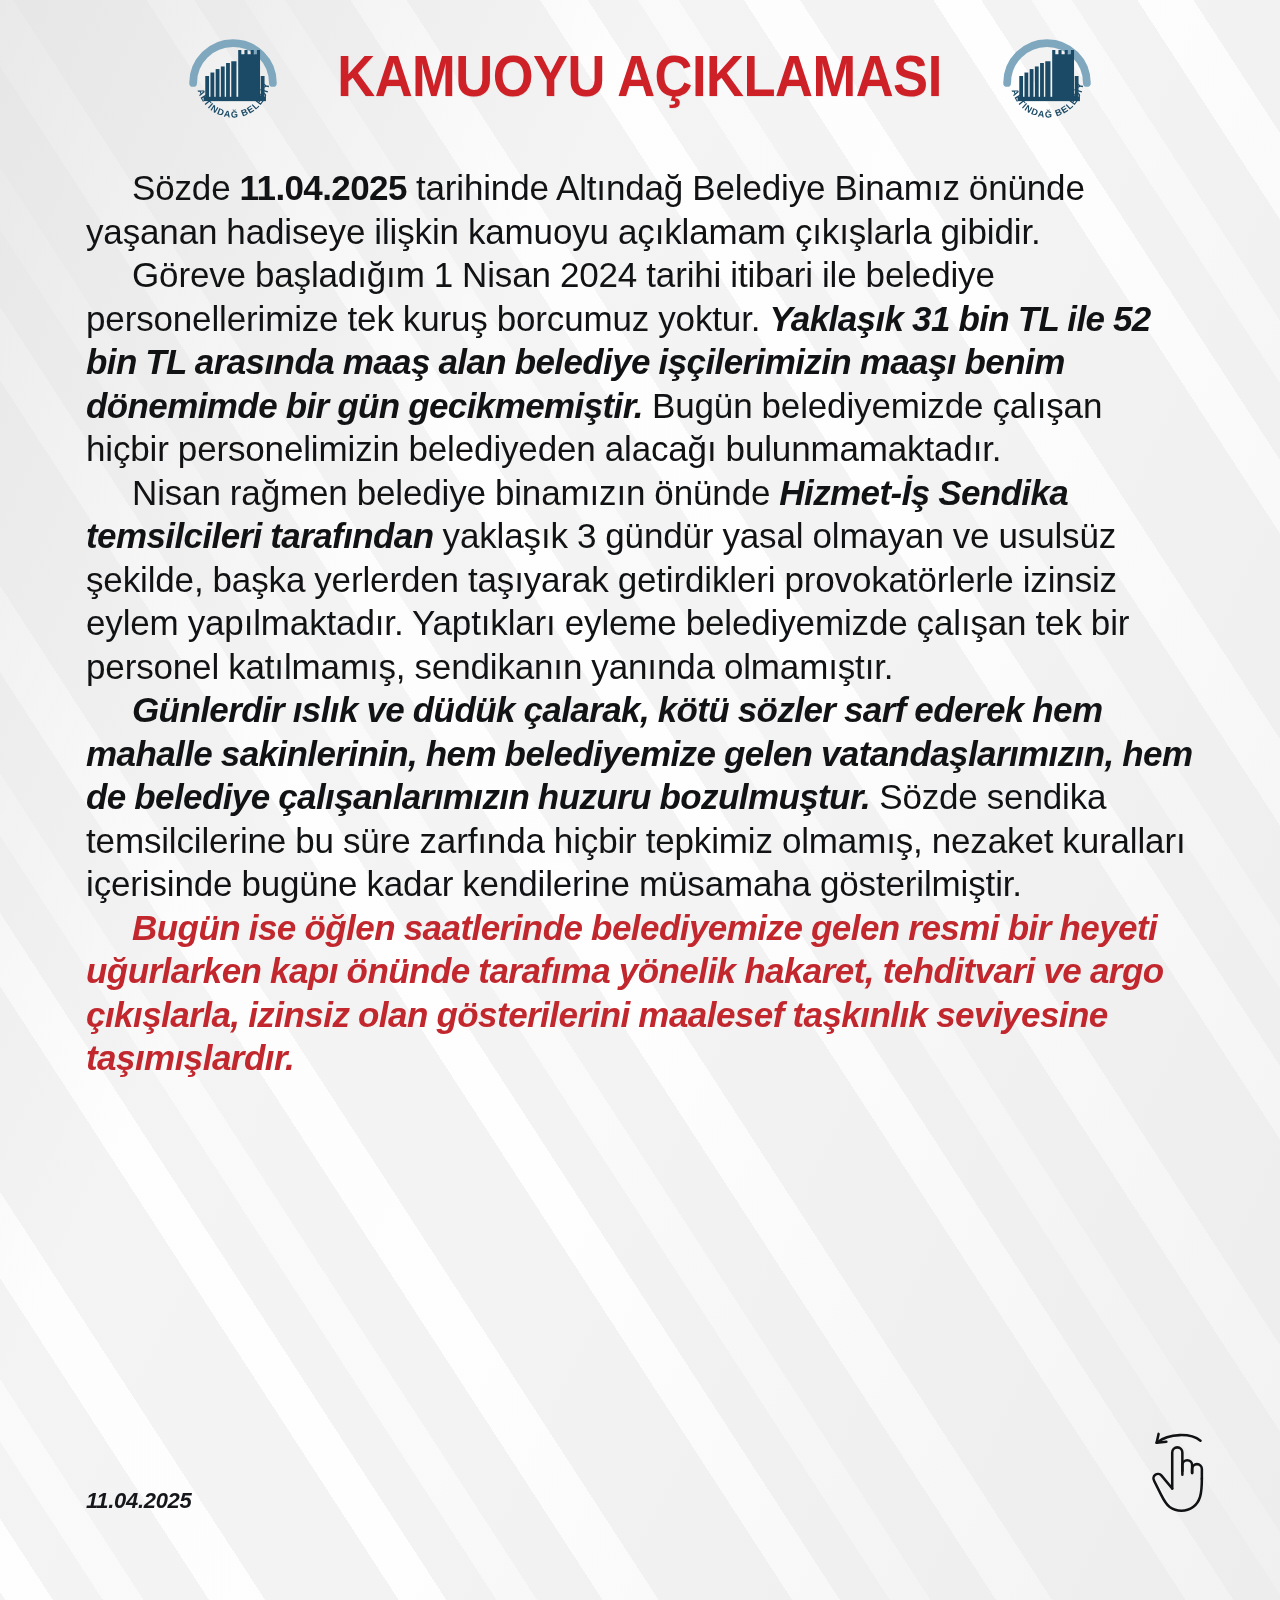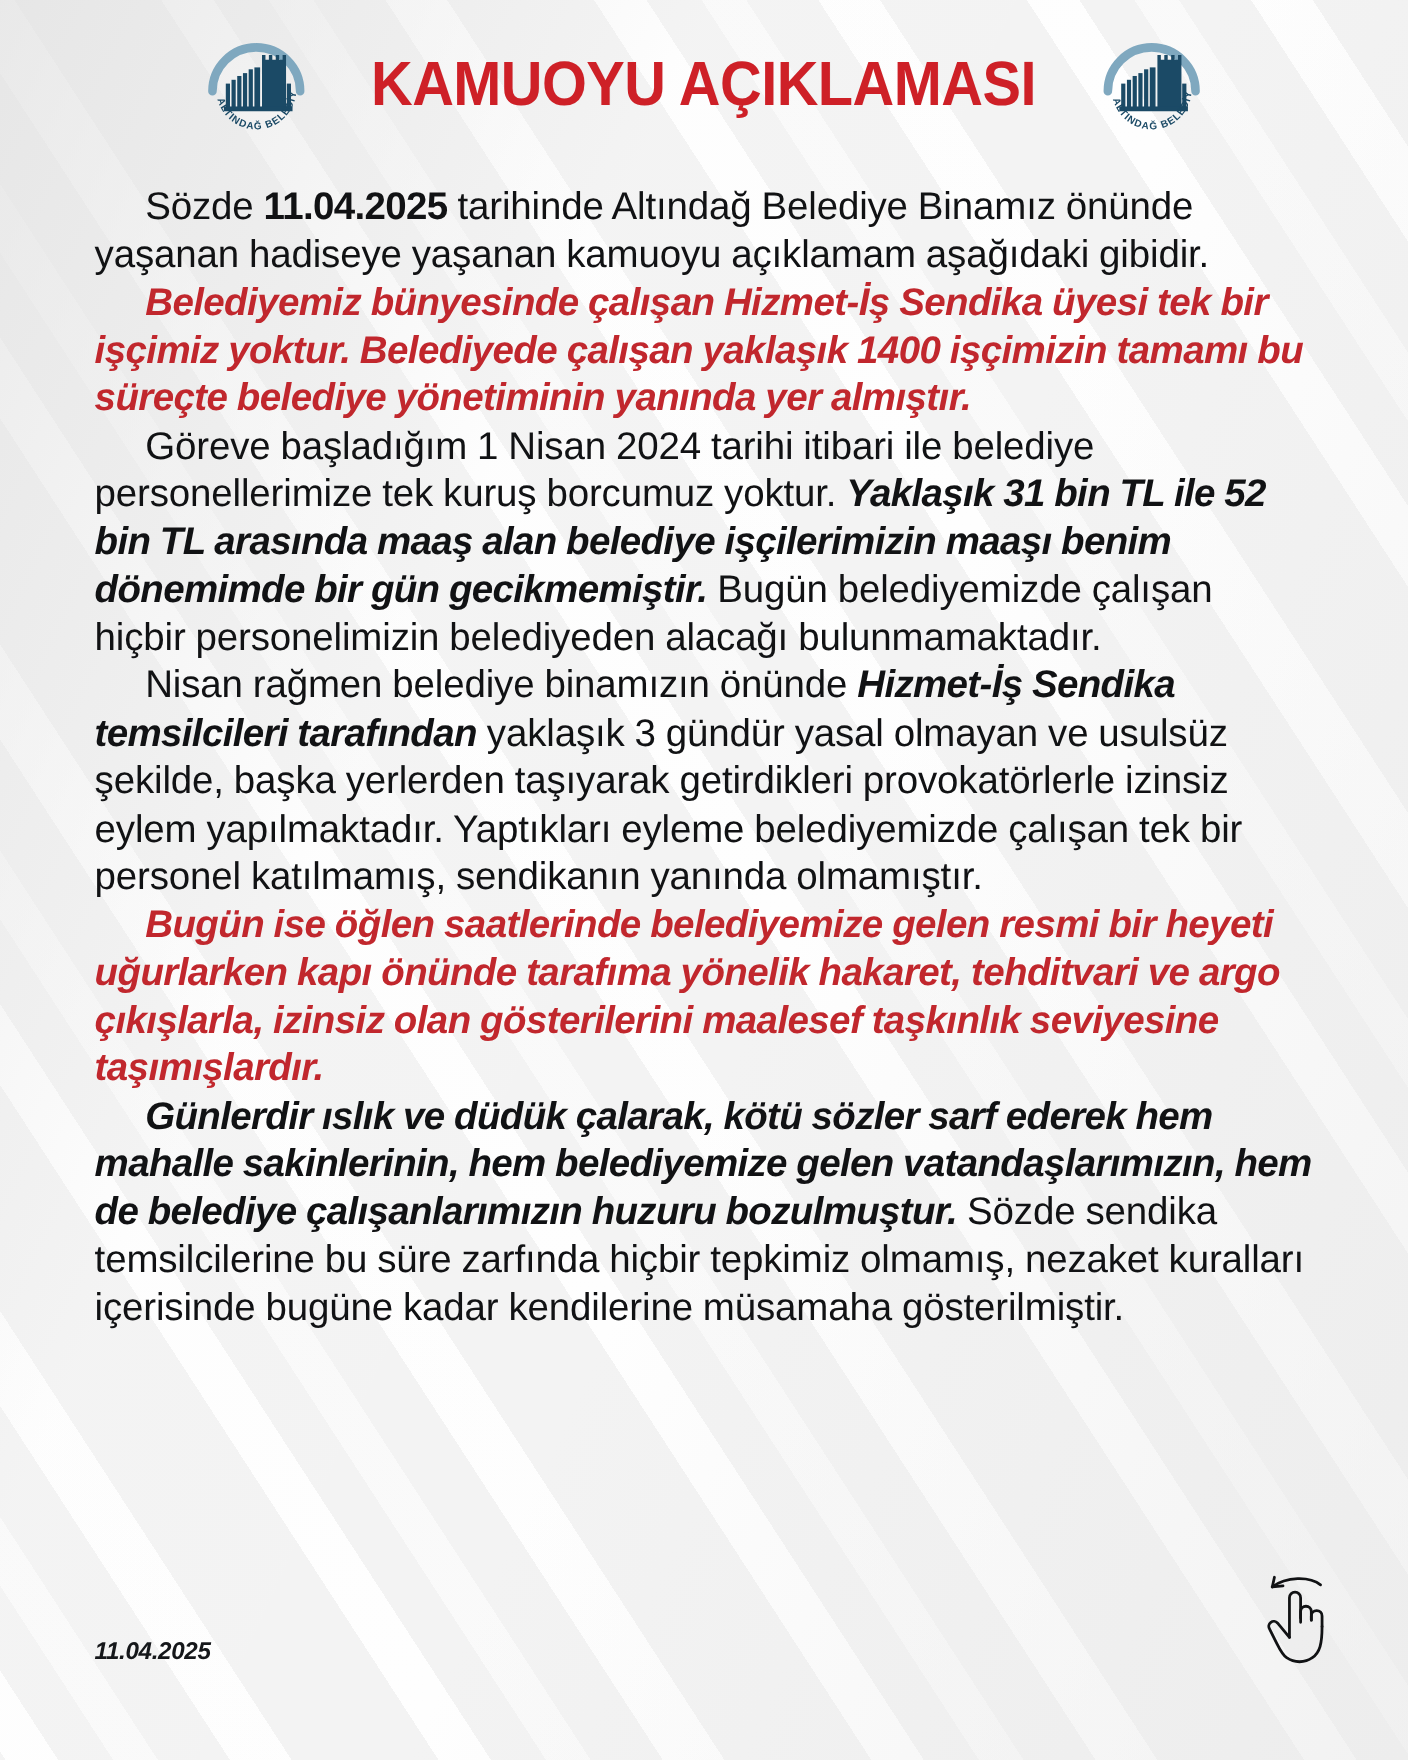--- a/index.html
+++ b/index.html
@@ -185,26 +185,25 @@
         </g>
         <path id="arcTxt2" d="M18 66 A42 42 0 0 0 102 66" fill="none"></path>
         <text font-family="'Liberation Sans Narrow','Liberation Sans',sans-serif" font-size="10.5" font-weight="700" fill="#1B4A66" letter-spacing="1.1">
           <textPath href="#arcTxt2" startOffset="8%">ALTINDAĞ BELEDİYESİ</textPath>
         </text>
       </svg>
     </span>
   </div>
 
   <div class="statement" id="statement-body">
-      <p class="para"><span>Sözde </span><span style="font-weight: 700; letter-spacing: -0.6px;">11.04.2025</span><span> tarihinde Altındağ Belediye Binamız önünde yaşanan hadiseye yaşanan kamuoyu açıklamam aşağıdaki gibidir.</span></p>
-      <p class="para para-red"><span>Belediyemiz bünyesinde çalışan Hizmet-İş Sendika üyesi tek bir işçimiz yoktur. Belediyede çalışan yaklaşık 1400 işçimizin tamamı bu süreçte belediye yönetiminin yanında yer almıştır.</span></p>
+      <p class="para"><span>Sözde </span><span style="font-weight: 700; letter-spacing: -0.6px;">11.04.2025</span><span> tarihinde Altındağ Belediye Binamız önünde yaşanan hadiseye ilişkin kamuoyu açıklamam çıkışlarla gibidir.</span></p>
       <p class="para"><span>Göreve başladığım 1 Nisan 2024 tarihi itibari ile belediye personellerimize tek kuruş borcumuz yoktur. </span><span class="bi">Yaklaşık 31 bin TL ile 52 bin TL arasında maaş alan belediye işçilerimizin maaşı benim dönemimde bir gün gecikmemiştir.</span><span> Bugün belediyemizde çalışan hiçbir personelimizin belediyeden alacağı bulunmamaktadır.</span></p>
       <p class="para"><span>Nisan rağmen belediye binamızın önünde </span><span class="bi">Hizmet-İş Sendika temsilcileri tarafından</span><span> yaklaşık 3 gündür yasal olmayan ve usulsüz şekilde, başka yerlerden taşıyarak getirdikleri provokatörlerle izinsiz eylem yapılmaktadır. Yaptıkları eyleme belediyemizde çalışan tek bir personel katılmamış, sendikanın yanında olmamıştır.</span></p>
+      <p class="para"><span class="bi">Günlerdir ıslık ve düdük çalarak, kötü sözler sarf ederek hem mahalle sakinlerinin, hem belediyemize gelen vatandaşlarımızın, hem de belediye çalışanlarımızın huzuru bozulmuştur.</span><span> Sözde sendika temsilcilerine bu süre zarfında hiçbir tepkimiz olmamış, nezaket kuralları içerisinde bugüne kadar kendilerine müsamaha gösterilmiştir.</span></p>
       <p class="para para-red"><span>Bugün ise öğlen saatlerinde belediyemize gelen resmi bir heyeti uğurlarken kapı önünde tarafıma yönelik hakaret, tehditvari ve argo çıkışlarla, izinsiz olan gösterilerini maalesef taşkınlık seviyesine taşımışlardır.</span></p>
-      <p class="para"><span class="bi">Günlerdir ıslık ve düdük çalarak, kötü sözler sarf ederek hem mahalle sakinlerinin, hem belediyemize gelen vatandaşlarımızın, hem de belediye çalışanlarımızın huzuru bozulmuştur.</span><span> Sözde sendika temsilcilerine bu süre zarfında hiçbir tepkimiz olmamış, nezaket kuralları içerisinde bugüne kadar kendilerine müsamaha gösterilmiştir.</span></p>
     </div>
 
   <div class="footer">
     <div class="footer-date">11.04.2025</div>
     <span class="swipe-icon">
       <svg viewBox="0 0 80 92" xmlns="http://www.w3.org/2000/svg" fill="none" stroke="#111214" stroke-width="2.6" stroke-linecap="round" stroke-linejoin="round">
         <path d="M60 17 C50 9 28 9 15 19"></path>
         <path d="M15 19 l10 -1 M15 19 l2 -9"></path>
         <path d="M31 66 V29 a5.2 5.2 0 0 1 10.4 0 v23"></path>
         <path d="M41.4 48 v-6 a5 5 0 0 1 10 0 v8"></path>

